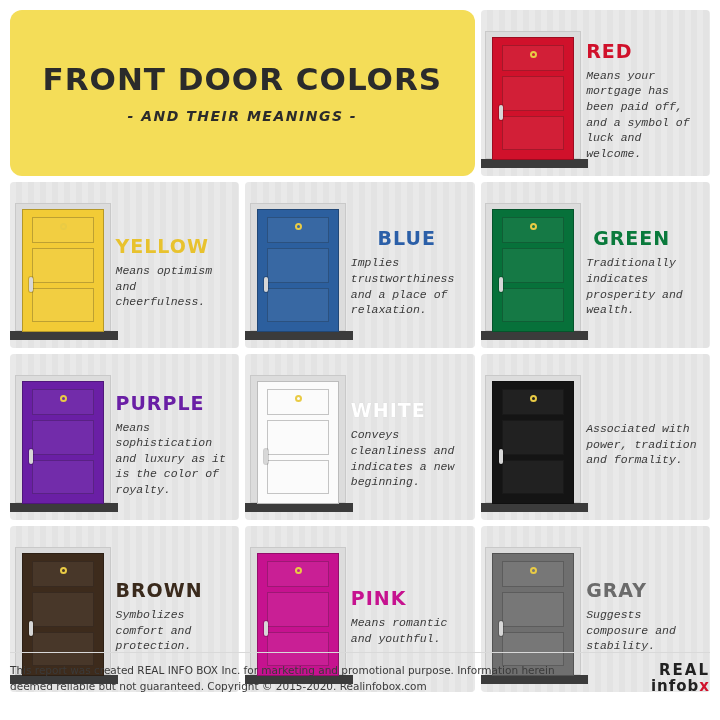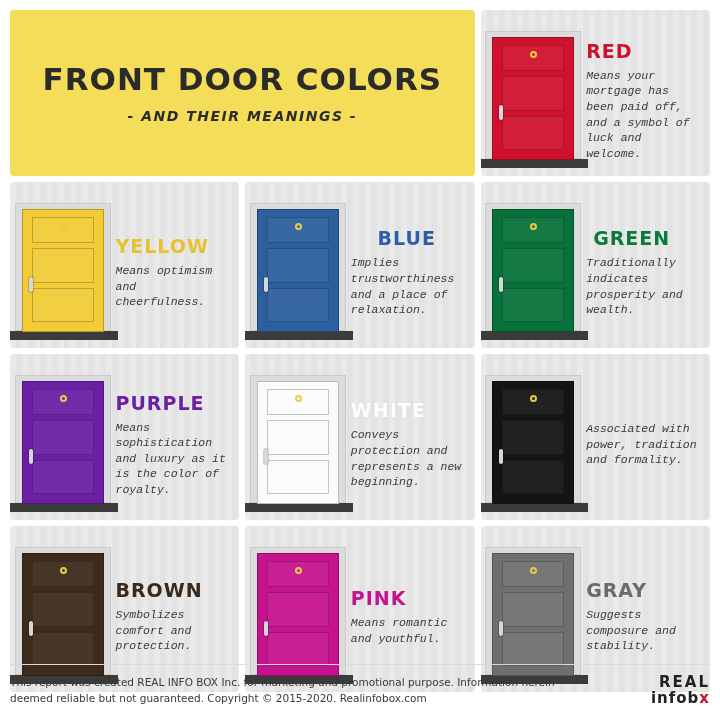--- a/index.html
+++ b/index.html
@@ -32,21 +32,21 @@
     display:flex;
     flex-direction:row;
     align-items:stretch;
   }
   .cell.stripes{
     background-image:repeating-linear-gradient(90deg,#e9e9e9 0 6px,#e3e3e3 6px 12px);
   }
   .title-cell{
     grid-column:1 / span 2;
     background:#f4dd58;
-    border-radius:4px;
+    border-radius:12px;
     display:flex;
     flex-direction:column;
     align-items:center;
     justify-content:center;
     overflow:hidden;
   }
   .main-title{
     font-family:"DejaVu Sans", sans-serif;
     font-weight:bold;
     font-size:31px;
@@ -157,21 +157,21 @@
     font-family:Liberation Mono, monospace;
     font-style:italic;
     font-size:11.5px;
     line-height:1.35;
     color:#3a3a3a;
   }
 
   
   .footer{
     position:absolute;
-    left:10px;right:10px;bottom:8px;
+    left:10px;right:10px;bottom:20px;
     height:42px;
     display:flex;
     align-items:center;
     justify-content:space-between;
     border-top:1px solid #d9d9d9;
     padding-top:5px;
   }
   .footer-text{
     font-family:"DejaVu Sans", sans-serif;
     font-size:10.5px;
@@ -337,21 +337,21 @@
                 <div class="panel tall"></div>
               </div>
               <div class="handle"></div>
             </div>
           </div>
           <div class="step"></div>
         </div>
       </div>
       <div class="info">
         <div class="color-name" style="color:#ffffff;text-shadow:0 0 1px #c9c9c9;">WHITE</div>
-        <div class="desc">Conveys protection and represents a new beginning.</div>
+        <div class="desc">Conveys cleanliness and indicates a new beginning.</div>
       </div>
     </div>
 
     <div class="cell stripes">
       <div class="door-area">
         <div class="door-wrap">
           <div class="frame">
             <div class="door" style="background:#141414;">
               <div class="knob"></div>
               <div class="panels">

